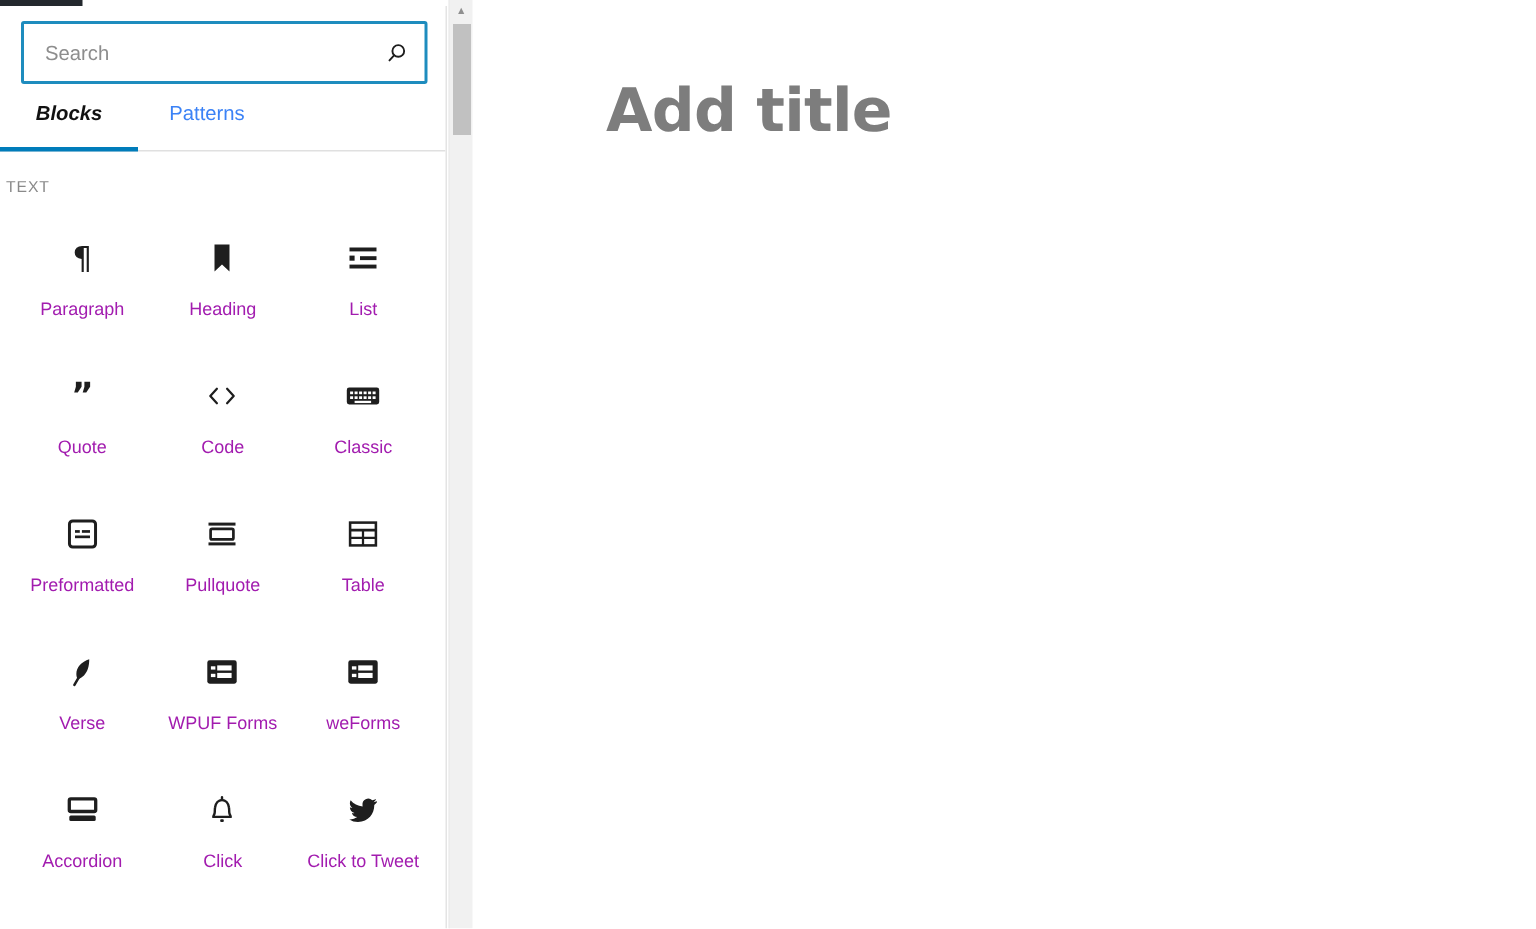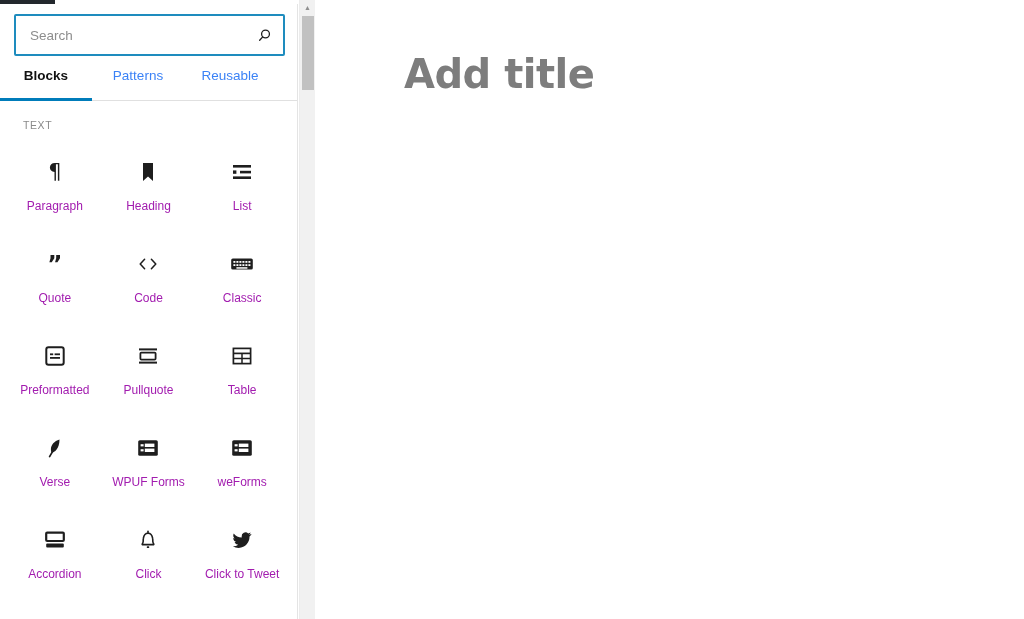--- a/index.html
+++ b/index.html
@@ -107,34 +107,35 @@
     color: #3b82f6;
     cursor: pointer;
     background: transparent;
     border: 0;
     padding: 0;
     font-family: "Liberation Sans", sans-serif;
   }
   .tab.is-active {
     color: #111111;
     font-weight: 600;
+    font-style: italic;
   }
   .tab.is-active::after {
     content: "";
     position: absolute;
     left: 0;
     bottom: -1px;
     width: 92px;
     height: 3px;
     background: #007cba;
   }
 
   
   .category-label {
-    padding: 18px 0 0 23px;
+    padding: 18px 0 0 4px;
     font-size: 10.5px;
     letter-spacing: 0.6px;
     color: #8a8a8a;
     text-transform: uppercase;
   }
 
   
   .block-grid {
     display: grid;
     grid-template-columns: repeat(3, 1fr);
@@ -259,21 +260,20 @@
             <circle cx="11.2" cy="8.2" r="4.6" stroke="#1e1e1e" stroke-width="1.5"></circle>
             <line x1="7.9" y1="11.6" x2="4.3" y2="15.6" stroke="#1e1e1e" stroke-width="1.5" stroke-linecap="round"></line>
           </svg>
         </span>
       </div>
     </div>
 
     <div class="tabs">
       <button class="tab is-active">Blocks</button>
       <button class="tab">Patterns</button>
-      <button class="tab">Reusable</button>
     </div>
 
     <div class="category-label">TEXT</div>
 
     <div class="block-grid">
 
       <div class="block-item">
         <span class="block-icon">
           <span class="glyph">¶</span>
         </span>

